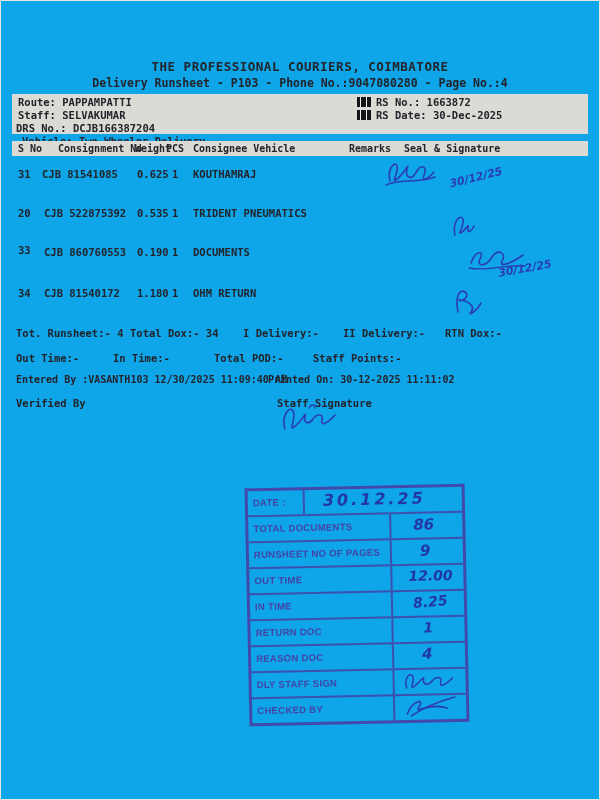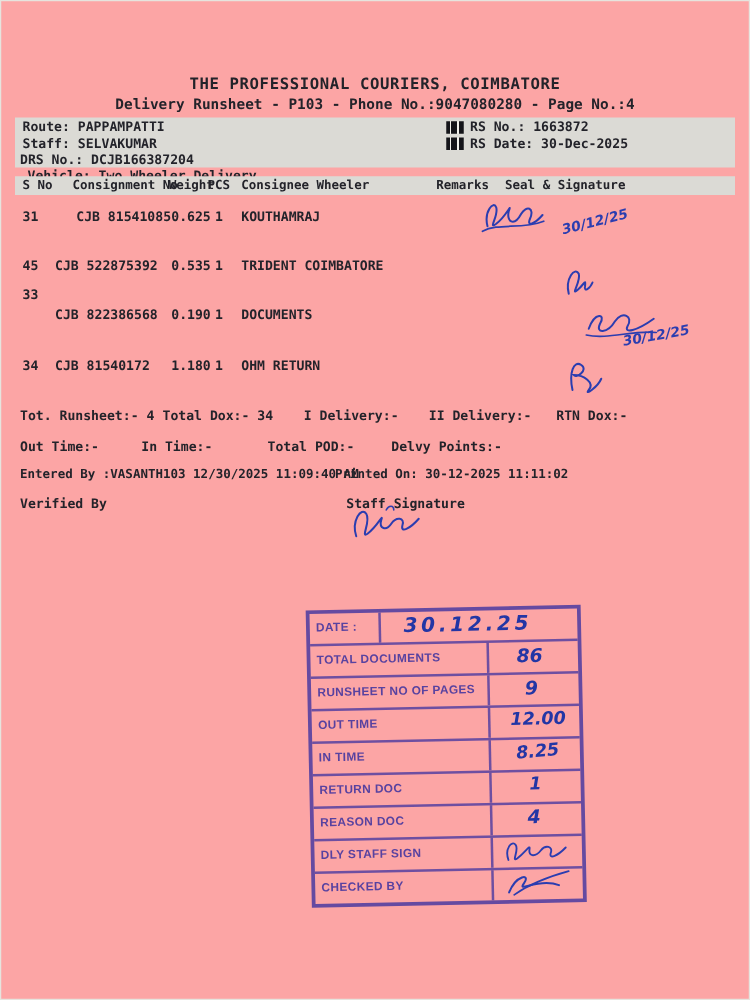--- a/index.html
+++ b/index.html
@@ -1,16 +1,16 @@
 <!DOCTYPE html>
 <html><head>
 <meta charset="utf-8">
 <style>
   html,body{margin:0;padding:0;background:#efeeea;}
-  .page{position:relative;width:600px;height:800px;background:#fca5a5;
+  .page{position:relative;width:600px;height:800px;background:#0ea5e9;
         font-family:"DejaVu Sans Mono","Liberation Mono",monospace;color:#23232a;overflow:hidden;
         box-shadow:inset 0 0 0 1px #e6e4de;}
   .t{position:absolute;font-weight:bold;font-size:10.5px;white-space:nowrap;}
   .t.sm{font-size:10px;}
   .center{left:0;width:600px;text-align:center;}
   .band{position:absolute;background:#dbdad5;}
   .barcode{position:absolute;width:14px;height:10px;
            background:repeating-linear-gradient(90deg,#15151a 0 3px,#f2f1ec 3px 4px,#15151a 4px 7px,#15151a 7px 9px,#f2f1ec 9px 10px,#15151a 10px 14px);}
   .sig{position:absolute;}
   .hand{position:absolute;color:#2b3db0;font-family:"DejaVu Sans",sans-serif;
@@ -45,51 +45,51 @@
   <div class="barcode" style="left:357px;top:97px"></div>
   <div class="barcode" style="left:357px;top:110px"></div>
   <div class="t" style="left:376px;top:96px">RS No.: 1663872</div>
   <div class="t" style="left:376px;top:109px">RS Date: 30-Dec-2025</div>
 
   <div class="band" style="left:12px;top:141px;width:576px;height:15px"></div>
   <div class="t sm" style="left:18px;top:143px">S No</div>
   <div class="t sm" style="left:58px;top:143px">Consignment No</div>
   <div class="t sm" style="left:135px;top:143px">Weight</div>
   <div class="t sm" style="left:166px;top:143px">PCS</div>
-  <div class="t sm" style="left:193px;top:143px">Consignee Wheeler</div>
+  <div class="t sm" style="left:193px;top:143px">Consignee Vehicle</div>
   <div class="t sm" style="left:349px;top:143px">Remarks</div>
   <div class="t sm" style="left:404px;top:143px">Seal &amp; Signature</div>
 
   <div>
     <span class="t" style="left:18px;top:168px">31</span>
-    <span class="t" style="left:61px;top:168px">CJB 81541085</span>
+    <span class="t" style="left:42px;top:168px">CJB 81541085</span>
     <span class="t" style="left:137px;top:168px">0.625</span>
     <span class="t" style="left:172px;top:168px">1</span>
     <span class="t" style="left:193px;top:168px">KOUTHAMRAJ</span>
     <svg class="sig" style="left:383px;top:157px" width="54" height="32" viewBox="0 0 54 32">
       <path d="M7 24 C4 12 12 3 14 9 C16 16 7 27 14 22 C22 16 27 4 24 12 C22 20 28 25 34 14 C38 7 45 9 41 18 C38 25 45 22 51 15" stroke="#2b3db0" stroke-width="1.6" fill="none" stroke-linecap="round"></path>
       <path d="M3 28 C16 21 34 27 52 20" stroke="#2b3db0" stroke-width="1.4" fill="none" stroke-linecap="round"></path>
     </svg>
     <span class="hand" style="left:449px;top:171px;font-size:11px;transform:rotate(-14deg)">30/12/25</span>
   </div>
 
   <div>
-    <span class="t" style="left:18px;top:207px">45</span>
+    <span class="t" style="left:18px;top:207px">20</span>
     <span class="t" style="left:44px;top:207px">CJB 522875392</span>
     <span class="t" style="left:137px;top:207px">0.535</span>
     <span class="t" style="left:172px;top:207px">1</span>
-    <span class="t" style="left:193px;top:207px">TRIDENT COIMBATORE</span>
+    <span class="t" style="left:193px;top:207px">TRIDENT PNEUMATICS</span>
     <svg class="sig" style="left:446px;top:211px" width="30" height="30" viewBox="0 0 30 30">
       <path d="M9 24 C6 12 14 2 17 8 C19 14 10 26 16 21 C21 17 23 11 22 18 C21 23 26 20 28 15" stroke="#2b3db0" stroke-width="1.6" fill="none" stroke-linecap="round"></path>
     </svg>
   </div>
 
   <div>
-    <span class="t" style="left:18px;top:230px">33</span>
-    <span class="t" style="left:44px;top:246px">CJB 822386568</span>
+    <span class="t" style="left:18px;top:244px">33</span>
+    <span class="t" style="left:44px;top:246px">CJB 860760553</span>
     <span class="t" style="left:137px;top:246px">0.190</span>
     <span class="t" style="left:172px;top:246px">1</span>
     <span class="t" style="left:193px;top:246px">DOCUMENTS</span>
     <svg class="sig" style="left:466px;top:245px" width="62" height="28" viewBox="0 0 62 28">
       <path d="M5 18 C10 4 19 6 14 14 C10 22 20 22 26 12 C32 3 41 8 36 16 C33 22 43 20 57 10" stroke="#2b3db0" stroke-width="1.6" fill="none" stroke-linecap="round"></path>
       <path d="M3 23 C20 27 40 19 59 21" stroke="#2b3db0" stroke-width="1.3" fill="none" stroke-linecap="round"></path>
     </svg>
     <span class="hand" style="left:498px;top:262px;font-size:11px;transform:rotate(-10deg)">30/12/25</span>
   </div>
 
@@ -106,21 +106,21 @@
 
   <div class="t" style="left:16px;top:327px">Tot. Runsheet:- 4</div>
   <div class="t" style="left:130px;top:327px">Total Dox:- 34</div>
   <div class="t" style="left:243px;top:327px">I Delivery:-</div>
   <div class="t" style="left:343px;top:327px">II Delivery:-</div>
   <div class="t" style="left:445px;top:327px">RTN Dox:-</div>
 
   <div class="t" style="left:16px;top:352px">Out Time:-</div>
   <div class="t" style="left:113px;top:352px">In Time:-</div>
   <div class="t" style="left:214px;top:352px">Total POD:-</div>
-  <div class="t" style="left:313px;top:352px">Delvy Points:-</div>
+  <div class="t" style="left:313px;top:352px">Staff Points:-</div>
 
   <div class="t sm" style="left:16px;top:374px">Entered By :VASANTH103 12/30/2025 11:09:40 AM</div>
   <div class="t sm" style="left:268px;top:374px">Printed On: 30-12-2025 11:11:02</div>
 
   <div class="t" style="left:16px;top:397px">Verified By</div>
   <div class="t" style="left:277px;top:397px">Staff Signature</div>
   <svg class="sig" style="left:278px;top:402px" width="62" height="34" viewBox="0 0 62 34">
     <path d="M7 27 C3 15 11 3 15 9 C19 15 10 29 16 25 C24 19 29 8 27 14 C25 21 31 23 35 17 C39 11 46 12 44 18 C42 25 50 21 57 13" stroke="#2b3db0" stroke-width="1.6" fill="none" stroke-linecap="round"></path>
     <path d="M31 6 C33 2 37 2 37 6" stroke="#2b3db0" stroke-width="1.3" fill="none" stroke-linecap="round"></path>
   </svg>

